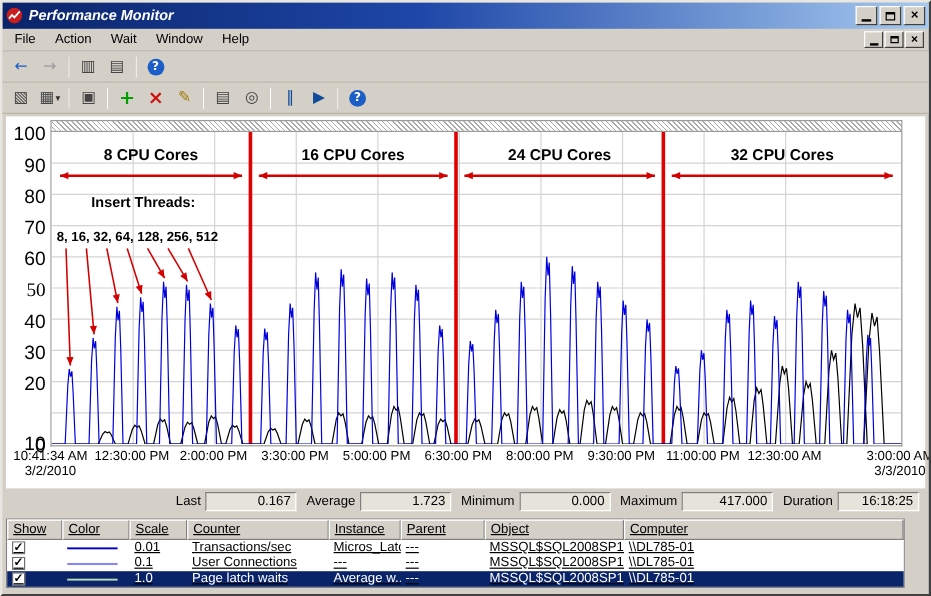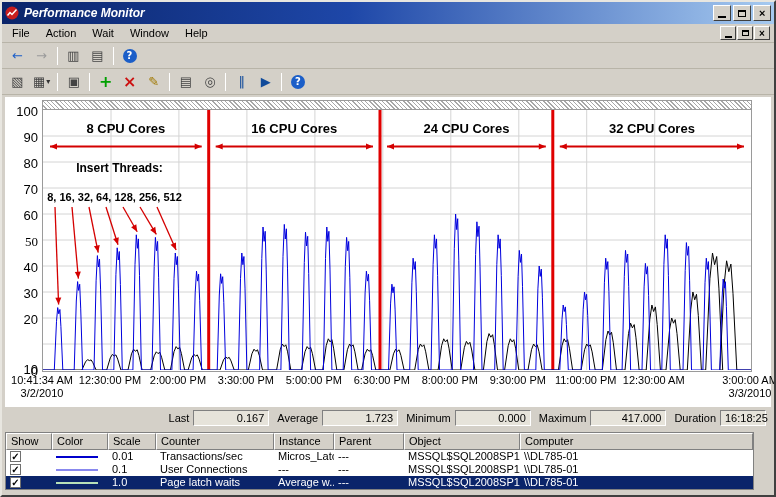--- a/index.html
+++ b/index.html
@@ -43,35 +43,35 @@
   .help-circ { width: 14px; height: 14px; border-radius: 50%; background: #1b5ec8;
     color: #fff; font-size: 10px; font-weight: bold; display:flex; align-items:center; justify-content:center; }
 
   
   .chart-panel { background: #fff; margin: 2px 3px 0 3px; padding: 3px 2px 0 2px; height: 310px; }
   .hatch { margin-left: 35px; width: 710px; height: 10px; border: 1px solid #9a9a9a;
     background: repeating-linear-gradient(45deg,#ffffff 0px,#ffffff 2px,#a8a8a8 2px,#a8a8a8 3px); }
   .plot-wrap { position: relative; margin-left: 35px; width: 710px; height: 262px;
     border: 1px solid #9a9a9a; border-top: none; }
   .ylabels { position: absolute; left: -35px; top: 0; width: 32px; height: 100%; }
-  .ylab { position: absolute; width: 30px; text-align: right; font-size: 13px; color: #000; }
+  .ylab { position: absolute; width: 30px; text-align: right; font-size: 16px; color: #000; }
   .xlabels { position: relative; width: 100%; height: 32px; font-size: 11px; }
   .xlab { position: absolute; top: 2px; transform: translateX(-50%); text-align: center;
     white-space: nowrap; line-height: 13px; }
 
   
   .stats { display: flex; align-items: center; justify-content: flex-end;
     padding: 3px 8px 3px 0; font-size: 11px; height: 22px; }
   .stat-label { margin: 0 4px 0 8px; }
   .stat-field { background: #e6e3da; border: 1px solid; border-color: #808080 #ffffff #ffffff #808080;
     padding: 1px 4px; text-align: right; width: 76px; height: 16px; }
-  .stat-field.small { width: 46px; }
-
-  
-  .legend { margin: 3px 20px 0 3px; background: #fff; border: 1px solid #808080; }
+  .stat-field.small { width: 68px; }
+
+  
+  .legend { margin: 3px 20px 0 3px; background: #fff; border: 1px solid #808080; text-decoration: underline; }
   .lg-grid { display: grid; grid-template-columns: 46px 56px 48px 118px 60px 70px 116px 1fr; }
   .lg-h { border: 1px solid; border-color: #fff #808080 #808080 #fff; background: #d4d0c8;
     font-size: 11px; padding: 0 4px; height: 17px; line-height: 15px; overflow: hidden; }
   .lg-row { display: grid; grid-template-columns: 46px 56px 48px 118px 60px 70px 116px 1fr;
     height: 13px; font-size: 11px; align-items: center; background: #fff; color: #000; }
   .lg-row.selected { background: #0a246a; color: #fff; }
   .lg-c { padding: 0 4px; overflow: hidden; white-space: nowrap; line-height: 13px; }
   .cb { width: 11px; height: 11px; border: 1px solid #707070; background: #fff; margin-left: 4px;
     font-size: 10px; line-height: 10px; text-align: center; color: #000; font-weight: bold; }
   .swatch { height: 0; border-top: 2px solid #000; width: 42px; margin-left: 4px; }

